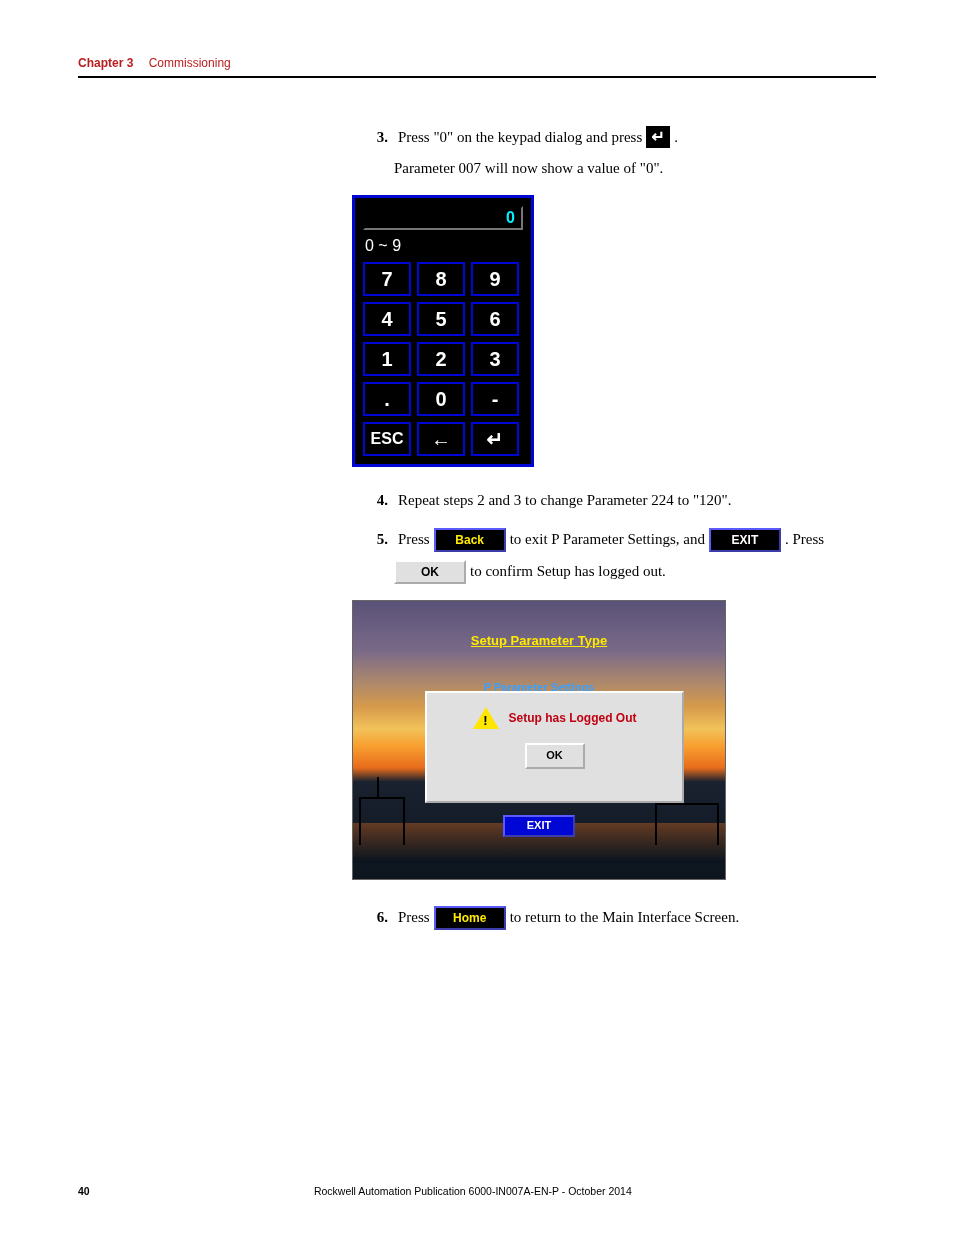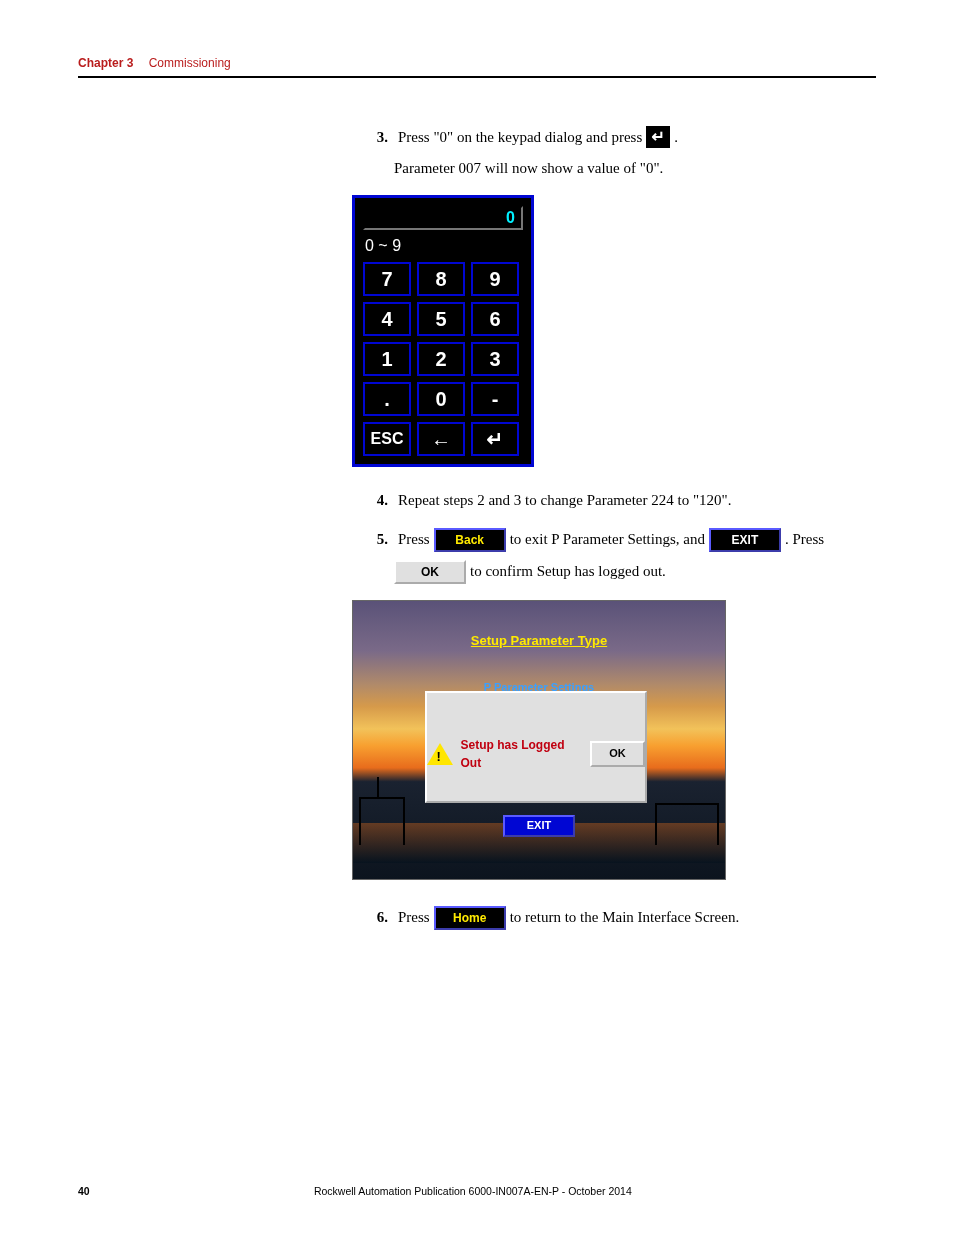--- a/index.html
+++ b/index.html
@@ -247,27 +247,27 @@
     color: #3aa0ff;
     font-family: Arial, sans-serif;
     font-size: 11px;
     font-weight: 700;
     text-decoration: underline;
   }
   .dialog {
     position: absolute;
     top: 90px;
     left: 72px;
-    width: 222px;
+    width: 259px;
     height: 112px;
     background: #e0e0e0;
     border: 2px outset #fff;
     box-sizing: border-box;
     display: flex;
-    flex-direction: row;
+    flex-direction: column;
     align-items: center;
     padding-top: 14px;
     gap: 14px;
   }
   .dialog-row {
     display: flex;
     align-items: center;
     gap: 10px;
   }
   .warn-tri {

